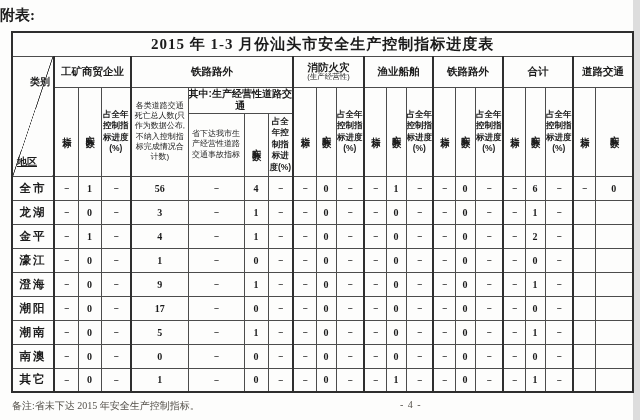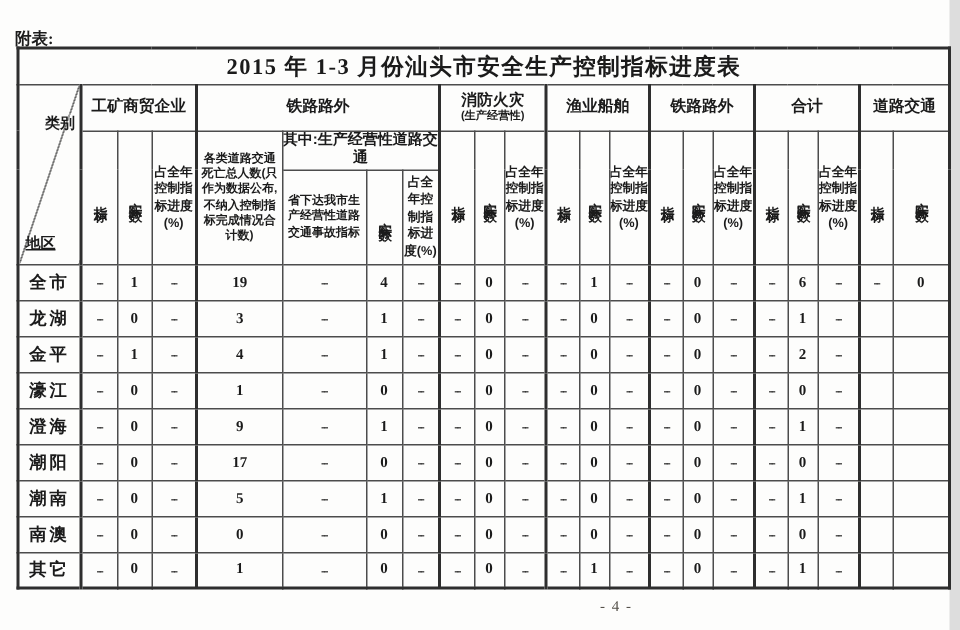--- a/index.html
+++ b/index.html
@@ -6,23 +6,23 @@
   body{
     width:640px;height:420px;position:relative;overflow:hidden;
     background:#dddddd;font-family:"Liberation Sans",sans-serif;
     -webkit-font-smoothing:antialiased;
   }
   .page{
     position:absolute;top:0;left:0;width:633px;height:420px;
     background:#fdfdfc;
   }
   .attach{
-    position:absolute;top:6px;left:10px;
+    position:absolute;top:6px;left:0;
     font-family:"Liberation Serif",serif;
-    font-weight:bold;font-size:11px;color:#1c1c1c;margin-top:12px;
+    font-weight:bold;font-size:15px;color:#1c1c1c;
   }
   table.main{
     position:absolute;top:31px;left:11px;
     width:621px;border-collapse:collapse;table-layout:fixed;
     border:2px solid #2e2e2e;
   }
   table.main td{
     border:1px solid #4c4c4c;
     text-align:center;vertical-align:middle;
     padding:0;overflow:hidden;color:#1b1b1b;
@@ -30,28 +30,28 @@
   .r-title{height:24px;margin-left:12px;}
   .r-group{height:31px;}
   .r-mid{height:23px;}
   .r-sub{height:63px;}
   tbody tr{height:24px;}
   td.titlecell{
     font-family:"Liberation Serif",serif;
     font-weight:bold;font-size:15px;letter-spacing:1px;color:#111;
   }
   td.group{font-weight:bold;font-size:10.5px;line-height:1.1;}
-  td.group .sub{font-size:7.5px;display:block;font-weight:bold;}
+  td.group .sub{font-size:7.5px;display:block;font-weight:normal;}
   td.colhead{font-weight:bold;font-size:9px;line-height:1.3;}
   td.vert span{
     writing-mode:vertical-rl;text-orientation:upright;
     letter-spacing:2px;display:inline-block;
   }
   td.wraphead{
-    font-weight:bold;font-size:8px;line-height:1.28;
+    font-weight:normal;font-size:8px;line-height:1.28;
     text-align:left;padding:1px 3px;word-break:break-all;
   }
   td.proghead{
     font-weight:bold;font-size:8.5px;line-height:1.35;
     padding:0;word-break:break-all;
   }
   td.among{font-weight:bold;font-size:10px;line-height:1.25;word-break:break-all;padding:0 4px;}
   td.corner{position:relative;padding:0;
     background:linear-gradient(to bottom right,transparent 49.5%,#444 49.5%,#444 50.6%,transparent 50.6%);
   }
@@ -153,21 +153,21 @@
         <td class="colhead vert"><span>实际数</span></td>
         <td class="colhead proghead">占全年控制指标进度(%)</td>
       </tr>
     </thead>
     <tbody>
         <tr>
           <td class="rowlabel">全市</td>
           <td class="val gl dash">--</td>
           <td class="val">1</td>
           <td class="val dash">--</td>
-          <td class="val gl">19</td>
+          <td class="val gl">56</td>
           <td class="val dash">--</td>
           <td class="val">4</td>
           <td class="val dash">--</td>
           <td class="val gl dash">--</td>
           <td class="val">0</td>
           <td class="val dash">--</td>
           <td class="val gl dash">--</td>
           <td class="val">1</td>
           <td class="val dash">--</td>
           <td class="val gl dash">--</td>
@@ -367,15 +367,16 @@
           <td class="val dash">--</td>
           <td class="val gl dash">--</td>
           <td class="val">1</td>
           <td class="val dash">--</td>
           <td class="val gl"></td>
           <td class="val"></td>
         </tr>
       </tbody>
   </table>
 
+  <div class="footer-note">备注:省未下达 2015 年安全生产控制指标。</div>
   <div class="pagenum">- 4 -</div>
 
 </div>
 
 </body></html>

